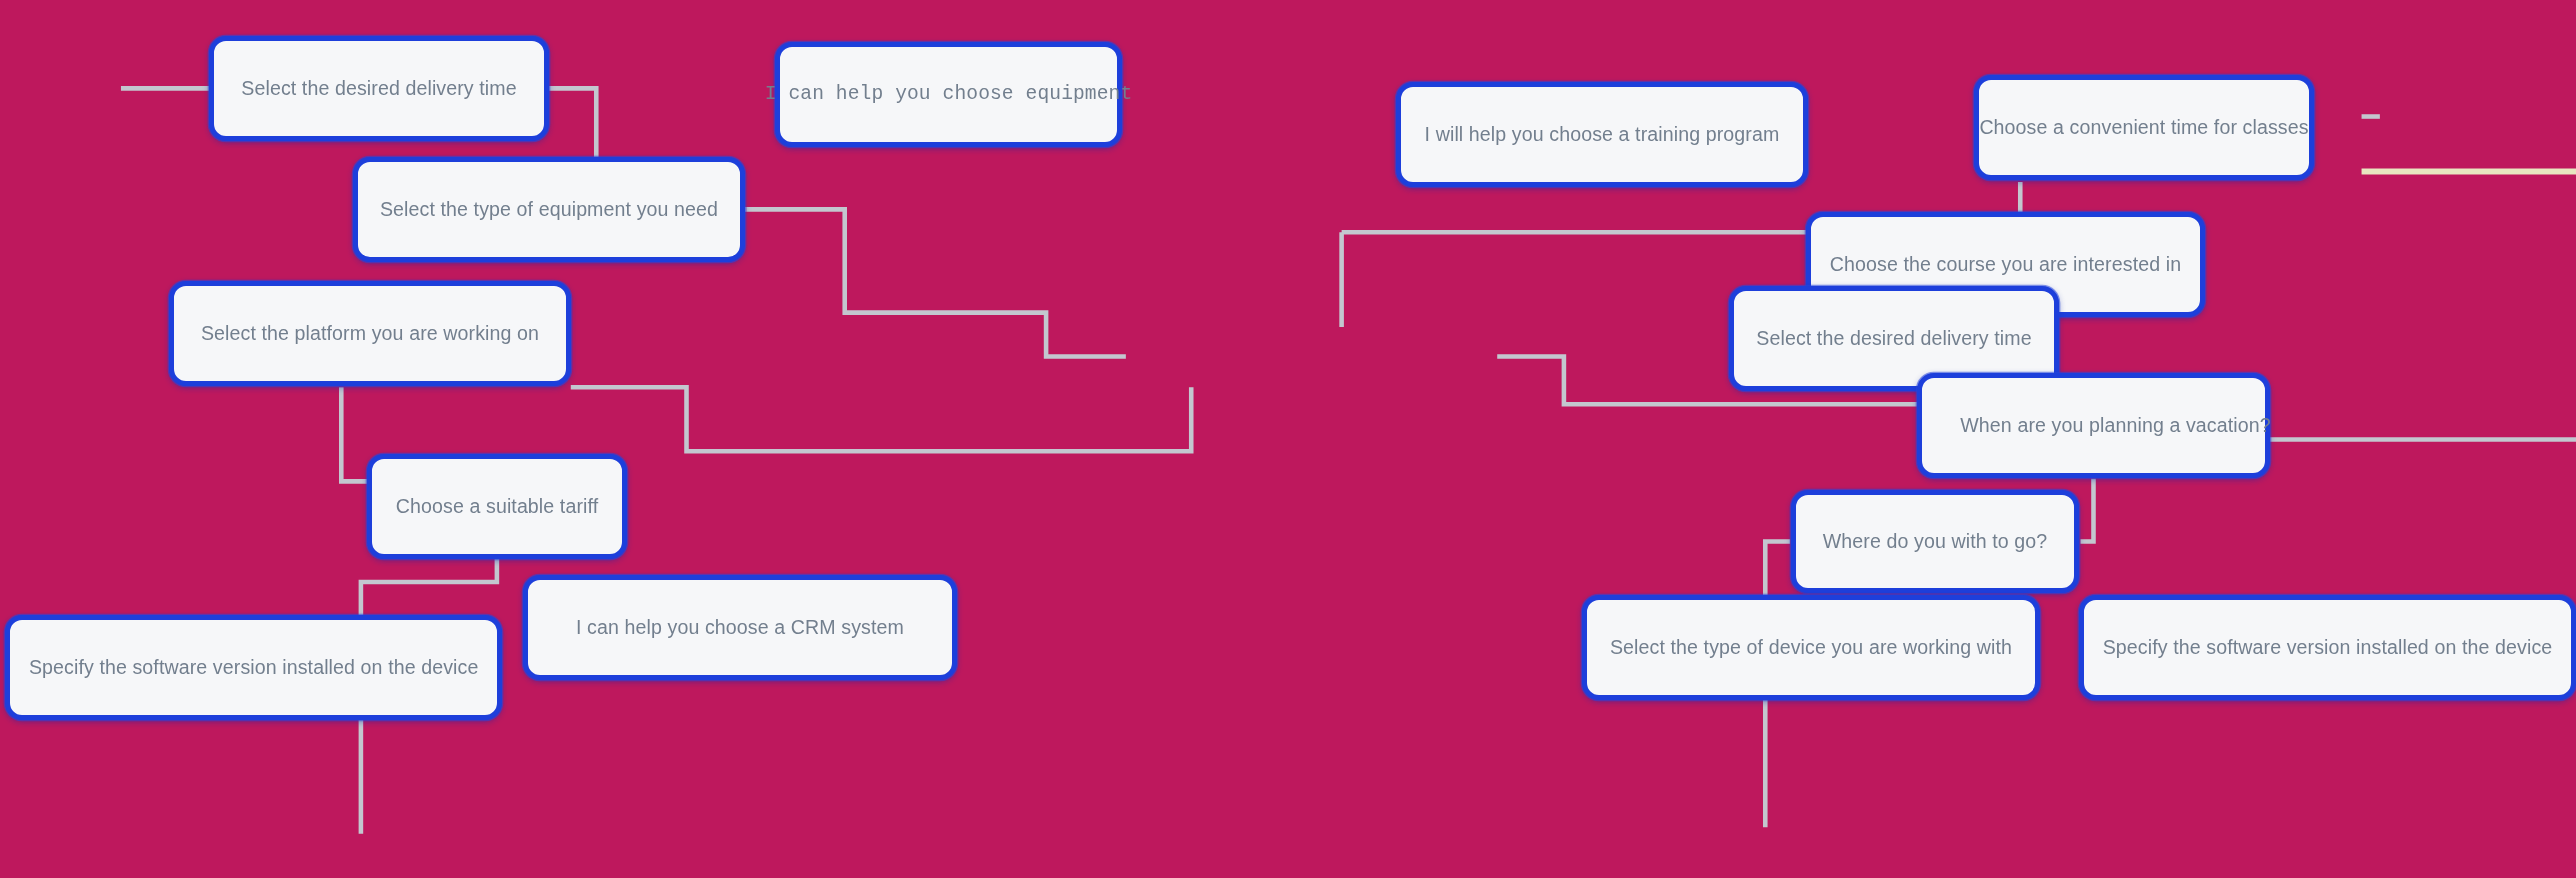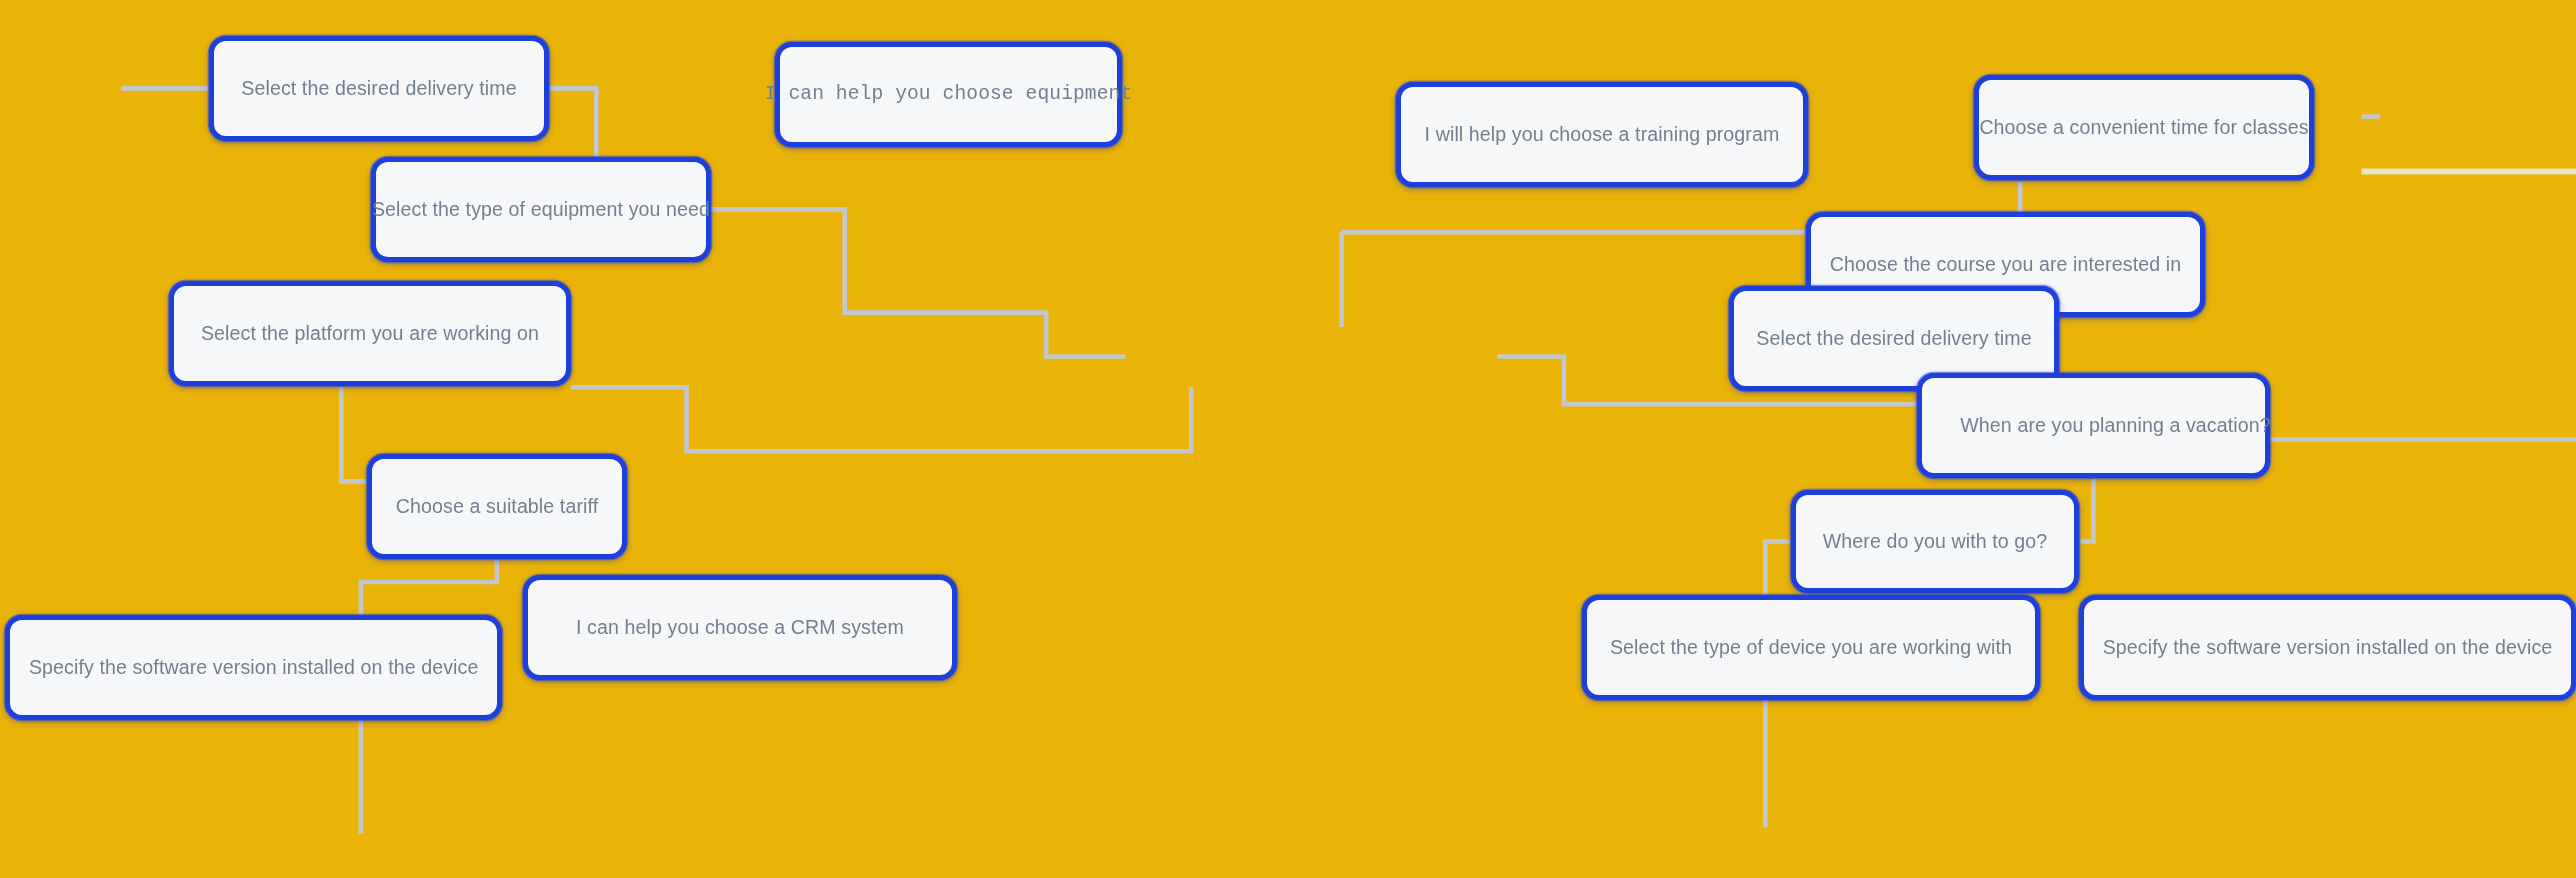--- a/index.html
+++ b/index.html
@@ -5,21 +5,21 @@
 <style>
   html, body {
     margin: 0;
     padding: 0;
     background: #000000;
   }
   #canvas {
     position: relative;
     width: 2576px;
     height: 879px;
-    background: #eab308;
+    background: #be185d;
     overflow: hidden;
     font-family: "Liberation Sans", sans-serif;
   }
   #edge-layer {
     position: absolute;
     left: 0; top: 0;
     width: 2576px;
     height: 879px;
     pointer-events: none;
   }
@@ -73,21 +73,21 @@
       </g>
   </svg>
 
   <div id="nodes-layer">
       <div class="node" style="left: 209px; top: 36px; width: 340px; height: 105px; background: rgb(246, 247, 249); border-color: rgb(31, 63, 212);">
         <span class="node-label" style="color: rgb(115, 127, 141);">Select the desired delivery time</span>
       </div>
       <div class="node" style="left: 775px; top: 42px; width: 347px; height: 105px; background: rgb(246, 247, 249); border-color: rgb(31, 63, 212);">
         <span class="node-label" style="color: rgb(115, 127, 141); font-family: Liberation Mono, monospace;">I can help you choose equipment</span>
       </div>
-      <div class="node" style="left: 371px; top: 157px; width: 340px; height: 105px; background: rgb(246, 247, 249); border-color: rgb(31, 63, 212);">
+      <div class="node" style="left: 353px; top: 157px; width: 392px; height: 105px; background: rgb(246, 247, 249); border-color: rgb(31, 63, 212);">
         <span class="node-label" style="color: rgb(115, 127, 141);">Select the type of equipment you need</span>
       </div>
       <div class="node" style="left: 169px; top: 281px; width: 402px; height: 105px; background: rgb(246, 247, 249); border-color: rgb(31, 63, 212);">
         <span class="node-label" style="color: rgb(115, 127, 141);">Select the platform you are working on</span>
       </div>
       <div class="node" style="left: 367px; top: 428px; width: 260px; height: 105px; background: rgb(246, 247, 249); border-color: rgb(31, 63, 212); margin-top: 26px;">
         <span class="node-label" style="color: rgb(115, 127, 141);">Choose a suitable tariff</span>
       </div>
       <div class="node" style="left: 5.2px; top: 615px; width: 497px; height: 105px; background: rgb(246, 247, 249); border-color: rgb(31, 63, 212);">
         <span class="node-label" style="color: rgb(115, 127, 141);">Specify the software version installed on the device</span>

